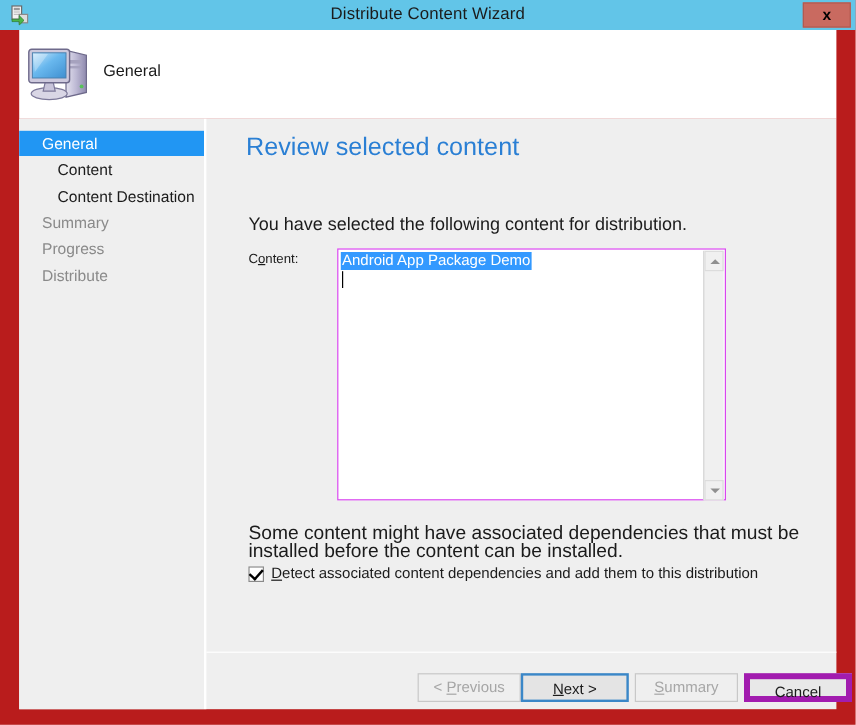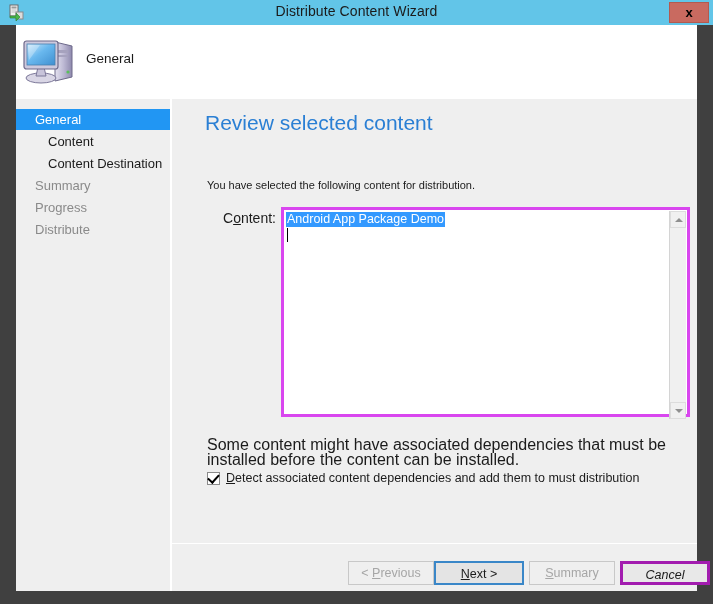--- a/index.html
+++ b/index.html
@@ -15,21 +15,21 @@
     font-family: "Liberation Sans", "DejaVu Sans", sans-serif;
     -webkit-font-smoothing: antialiased;
   }
 
   
   .window {
     position: absolute;
     left: 0; top: 0;
     width: 713px;
     height: 604px;
-    background: #404040;
+    background: #b91c1c;
     box-sizing: border-box;
   }
 
   
   .titlebar {
     position: absolute;
     left: 0; top: 0;
     width: 713px;
     height: 25px;
     background: #62c5e8;
@@ -142,39 +142,39 @@
   .page-title {
     position: absolute;
     left: 33px; top: 12px;
     font-size: 21px;
     color: #2a7fd4;
     font-family: "Liberation Sans", sans-serif;
   }
   .intro-text {
     position: absolute;
     left: 35px; top: 80px;
+    font-size: 15px;
+    color: #1b1b1b;
+  }
+  .content-label {
+    position: absolute;
+    left: 35px; top: 111px;
     font-size: 11px;
     color: #1b1b1b;
   }
-  .content-label {
-    position: absolute;
-    left: 51px; top: 111px;
-    font-size: 14px;
-    color: #1b1b1b;
-  }
   .content-label u { text-decoration: underline; }
 
   
   .listbox {
     position: absolute;
     left: 109px; top: 108px;
-    width: 409px;
+    width: 324px;
     height: 210px;
     background: #ffffff;
-    border: 3px solid #d946ef;
+    border: 1px solid #d946ef;
     box-sizing: border-box;
   }
   .listbox-item {
     position: absolute;
     left: 2px; top: 2px;
     background: #3399ff;
     color: #ffffff;
     font-size: 12.5px;
     line-height: 15px;
     padding: 0 1px;
@@ -297,22 +297,21 @@
     color: #a6a6a6;
     border-color: #c8c8c8;
     background: #efefef;
     cursor: default;
   }
   .btn.focused {
     border: 2px solid #3a87c8;
     background: #e4e4e4;
   }
   .btn.cancel {
-    border: 3px solid #a21caf;
-    font-style: italic;
+    border: 5px solid #a21caf;
   }
   .btn-previous { left: 176px; width: 86px; }
   .btn-next     { left: 262px; width: 90px; }
   .btn-summary  { left: 357px; width: 86px; }
   .btn-cancel   { left: 448px; width: 90px; }
 
   
   .watermark {
     position: absolute;
     left: 0; top: 572px;
@@ -409,21 +408,21 @@
           </div>
         </div>
       </div>
 
       <div class="note-text">Some content might have associated dependencies that must be installed before the content can be installed.</div>
 
       <div class="checkbox-row">
         <span class="checkbox-box">
           <span class="checkbox-check"></span>
         </span>
-        <span class="checkbox-label"><span></span><u>D</u><span>etect associated content dependencies and add them to must distribution</span></span>
+        <span class="checkbox-label"><span></span><u>D</u><span>etect associated content dependencies and add them to this distribution</span></span>
       </div>
     </div>
 
     <div class="footer-sep"></div>
 
     <div class="footer">
       <div class="btn btn-previous disabled"><span>&lt; </span><u>P</u><span>revious</span></div>
       <div class="btn btn-next focused"><span></span><u>N</u><span>ext &gt;</span></div>
       <div class="btn btn-summary disabled"><span></span><u>S</u><span>ummary</span></div>
       <div class="btn btn-cancel cancel"><span></span><u></u><span>Cancel</span></div>

